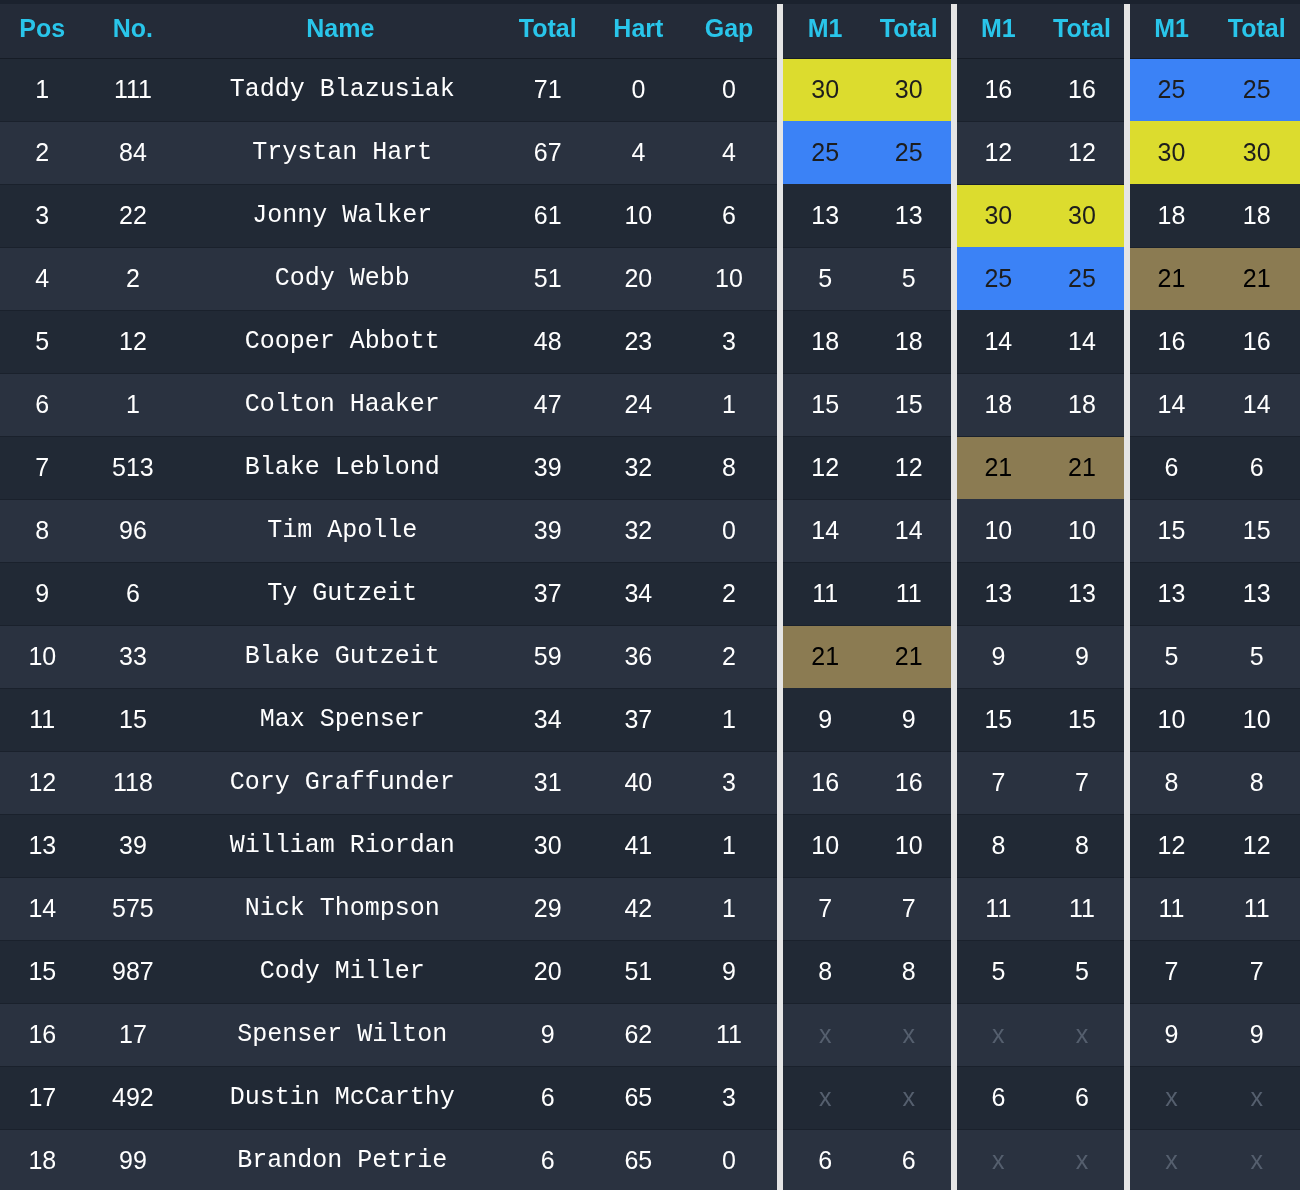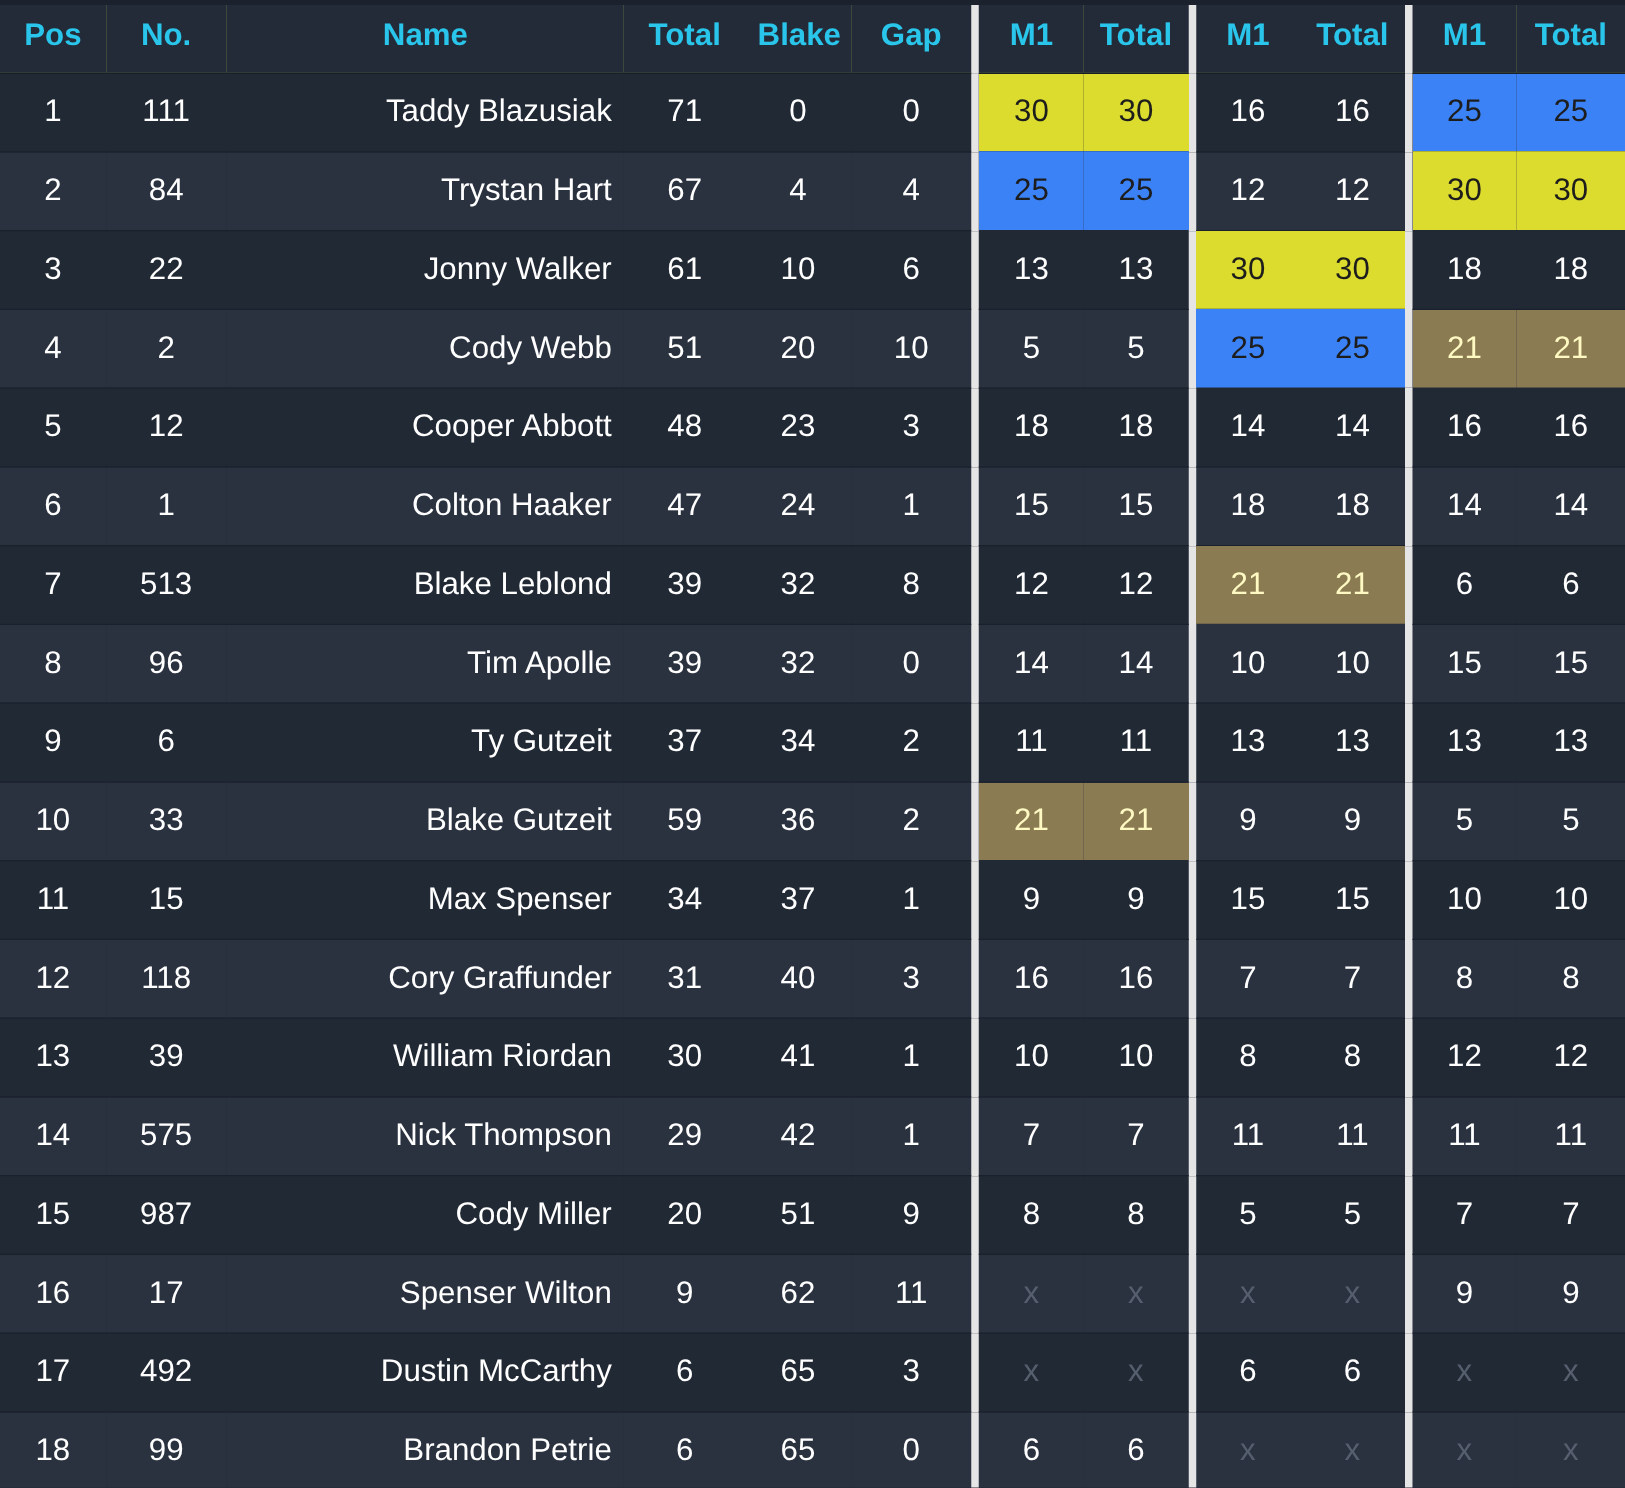--- a/index.html
+++ b/index.html
@@ -76,43 +76,44 @@
     font-size: 25px;
     text-align: center;
     vertical-align: middle;
     padding: 0 10px;
     border-bottom: 1px solid #1a212c;
     white-space: nowrap;
     overflow: hidden;
   }
 
   tbody td.name-cell {
-    text-align: right;
+    text-align: center;
     padding-left: 14px;
+    font-family: Liberation Mono, monospace;
   }
 
   
   td.score {
     position: relative;
   }
 
   
   td.hl-gold {
     background: #dcdc2e;
     color: #1d1d1d;
     border-bottom: none;
   }
   td.hl-silver {
     background: #3b82f6;
     color: #1d1d1d;
     border-bottom: none;
   }
   td.hl-bronze {
     background: #8b7b52;
-    color: #fef9c3;
+    color: #000000;
     border-bottom: none;
   }
 
   
   td.dnf {
     color: #555f6e;
   }
 
   
   .top-strip {
@@ -146,21 +147,21 @@
       <col class="c-m">
         <col class="c-mt">
     </colgroup>
 
     <thead>
       <tr class="head-row">
         <th class="th-pos">Pos</th>
         <th>No.</th>
         <th class="th-name">Name</th>
         <th>Total</th>
-        <th>Blake</th>
+        <th>Hart</th>
         <th>Gap</th>
         <th class="grp-start">M1</th>
         <th>Total</th>
         <th class="grp-start">M1</th>
         <th>Total</th>
         <th class="grp-start">M1</th>
         <th>Total</th>
       </tr>
     </thead>
 

